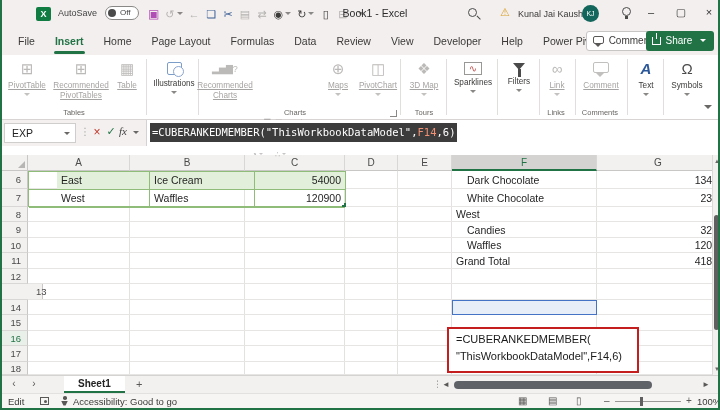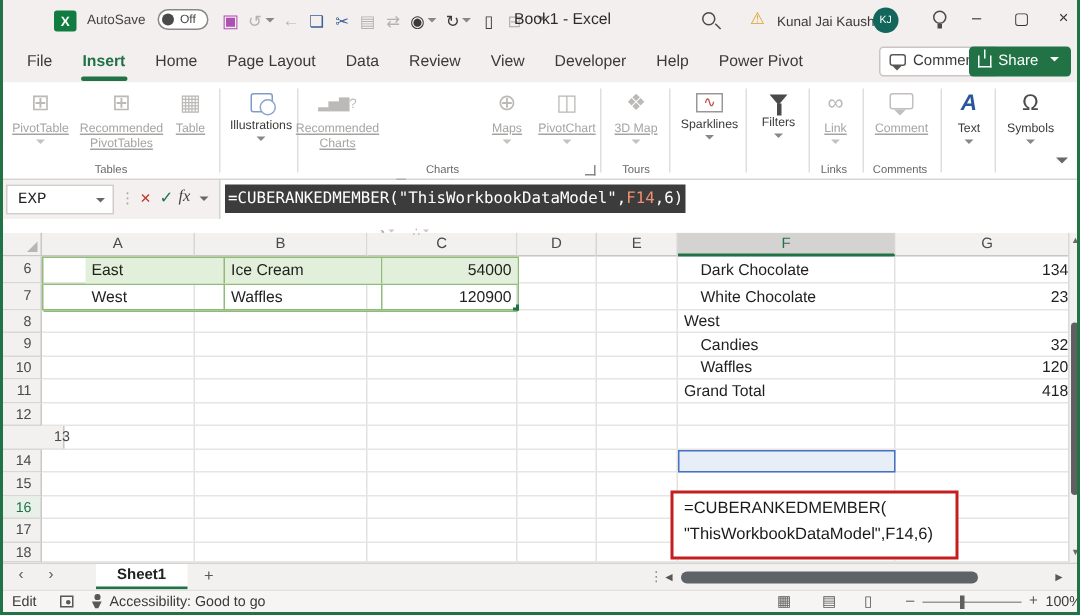--- a/index.html
+++ b/index.html
@@ -71,21 +71,21 @@
   #comment-ic{margin-top:4px;width:16px;height:11px;border:1.5px solid #c2c0be;border-radius:2px;position:relative;}
   #comment-ic::after{content:"";position:absolute;left:2px;top:10px;border-left:4px solid transparent;border-right:4px solid transparent;border-top:4px solid #c2c0be;}
   #text-ic{color:#2b579a;font-style:italic;font-weight:bold;}
   #launcher{position:absolute;left:390px;top:55px;width:7px;height:7px;border-right:1.2px solid #8a8886;border-bottom:1.2px solid #8a8886;}
   #collapse{position:absolute;left:704px;top:50px;
     border-left:4px solid transparent;border-right:4px solid transparent;border-top:4px solid #6a6866;}
   
   #fbar{position:absolute;left:0;top:120px;width:720px;height:26px;background:#f3f0ef;z-index:10;}
   #gap{position:absolute;left:0;top:146px;width:720px;height:9px;background:#fff;z-index:9;}
   #namebox{position:absolute;left:4px;top:3px;width:72px;height:20px;background:#fff;border:1px solid #d0cecd;
-    font-size:10.5px;color:#222;padding:3px 0 0 7px;font-family:Liberation Mono, monospace;}
+    font-size:10.5px;color:#222;padding:3px 0 0 7px;}
   #namebox::after{content:"";position:absolute;right:5px;top:8px;
     border-left:3.5px solid transparent;border-right:3.5px solid transparent;border-top:3.5px solid #6a6866;}
   #fdots{position:absolute;left:80px;top:6px;font-size:10px;color:#aaa8a6;}
   #fx-cancel{position:absolute;left:90px;top:5px;font-size:12px;color:#c0392b;width:14px;text-align:center;}
   #fx-enter{position:absolute;left:104px;top:5px;font-size:11px;color:#217346;width:14px;text-align:center;}
   #fx-fx{position:absolute;left:119px;top:5px;font-size:11px;color:#444;font-family:"Liberation Serif",serif;font-style:italic;}
   #fx-drop{position:absolute;left:133px;top:11px;
     border-left:3.5px solid transparent;border-right:3.5px solid transparent;border-top:3.5px solid #6a6866;}
   #finput{position:absolute;left:146px;top:0;width:574px;height:26px;background:#fff;border-left:1px solid #d5d3d1;}
   #ftext{position:absolute;left:3px;top:3px;background:#3c3c3c;color:#fff;
@@ -202,20 +202,21 @@
   <span class="winbtn" style="left:674px">▢</span>
   <span class="winbtn" style="left:702px">×</span>
 </div>
 
 <div id="tabrow">
   <div id="rtabs">
       <span class="rtab">File</span>
       <span class="rtab active">Insert</span>
       <span class="rtab">Home</span>
       <span class="rtab">Page Layout</span>
+      <span class="rtab">Formulas</span>
       <span class="rtab">Data</span>
       <span class="rtab">Review</span>
       <span class="rtab">View</span>
       <span class="rtab">Developer</span>
       <span class="rtab">Help</span>
       <span class="rtab">Power Pivot</span>
     </div>
   <span id="comments-btn">
     <span class="bub"></span><span>Comments</span>
   </span>

